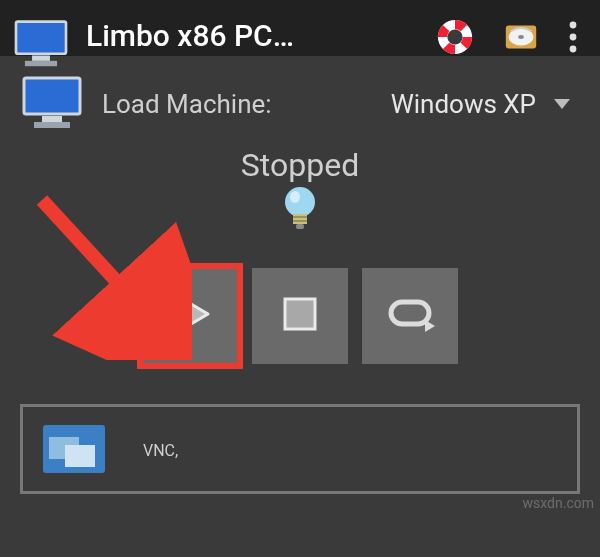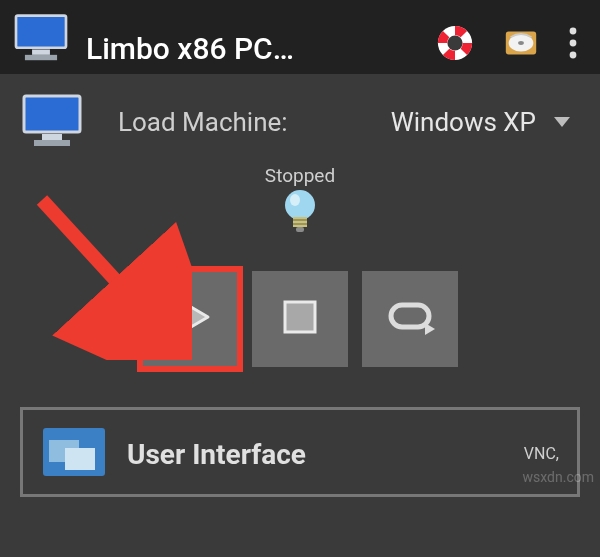--- a/index.html
+++ b/index.html
@@ -6,63 +6,63 @@
     body {
       width: 600px;
       height: 557px;
       background: #3a3a3a;
       font-family: Roboto, Arial, sans-serif;
       color: #e0e0e0;
       overflow: hidden;
       position: relative;
     }
     .topbar {
-      height: 74px;
+      height: 56px;
       background: #212121;
       display: flex;
-      align-items: flex-end;
-      padding: 8px 12px;
+      align-items: flex-start;
+      padding: 18px 12px;
       gap: 16px;
     }
     .topbar-title {
       flex: 1;
       font-size: 30px;
       font-weight: 500;
       color: #fff;
       white-space: nowrap;
       overflow: hidden;
     }
     .topbar-icons { display: flex; align-items: center; gap: 28px; margin-right: 10px; }
     .monitor-icon { width: 58px; height: 50px; }
     .monitor-icon-sm { width: 64px; height: 56px; }
     .load-row {
       display: flex;
       align-items: center;
       padding: 18px 20px 8px 20px;
-      gap: 34px;
+      gap: 18px;
     }
     .load-label { font-size: 26px; color: #cfcfcf; }
     .spacer { flex: 1; }
     .dropdown {
       display: flex;
       align-items: center;
       gap: 18px;
       font-size: 26px;
       color: #e6e6e6;
       cursor: pointer;
       padding-right: 10px;
     }
     .caret-down {
       width: 0; height: 0;
       border-left: 8px solid transparent;
       border-right: 8px solid transparent;
       border-top: 10px solid #bdbdbd;
     }
     .status-block { text-align: center; margin-top: 4px; }
-    .status-text { font-size: 19px; color: #cfcfcf; }
+    .status-text { font-size: 32px; color: #cfcfcf; }
     .bulb { margin: 6px auto 0; }
     .controls {
       display: flex;
       justify-content: center;
       gap: 14px;
       margin-top: 26px;
       position: relative;
     }
     .ctrl-btn {
       width: 96px;
@@ -100,21 +100,21 @@
     .section-meta {
       font-size: 16px;
       color: #cfcfcf;
       text-align: left;
       line-height: 1.3;
       margin-left: 16px;
     }
     .watermark {
       position: absolute;
       right: 6px;
-      bottom: 72px;
+      bottom: 46px;
       font-size: 14px;
       color: rgba(255,255,255,0.25);
     }
   </style>
 </head>
 <body>
 
 <div class="topbar">
   <span>
     <svg class="monitor-icon" viewBox="0 0 64 56">
@@ -218,19 +218,18 @@
 </svg>
 
 <div class="section">
   <span>
     <svg width="66" height="52" viewBox="0 0 66 52">
       <rect x="2" y="2" width="62" height="48" rx="3" fill="#3b7fc4"></rect>
       <rect x="8" y="14" width="30" height="22" fill="#8fbde0"></rect>
       <rect x="24" y="22" width="30" height="22" fill="#cfe4f2"></rect>
     </svg>
   </span>
-  <div class="section-title">User Interface</div>
   <div class="section-meta">
     <div>VNC,</div>
   </div>
 </div>
 
 <div class="watermark">wsxdn.com</div>
 
 </body></html>

